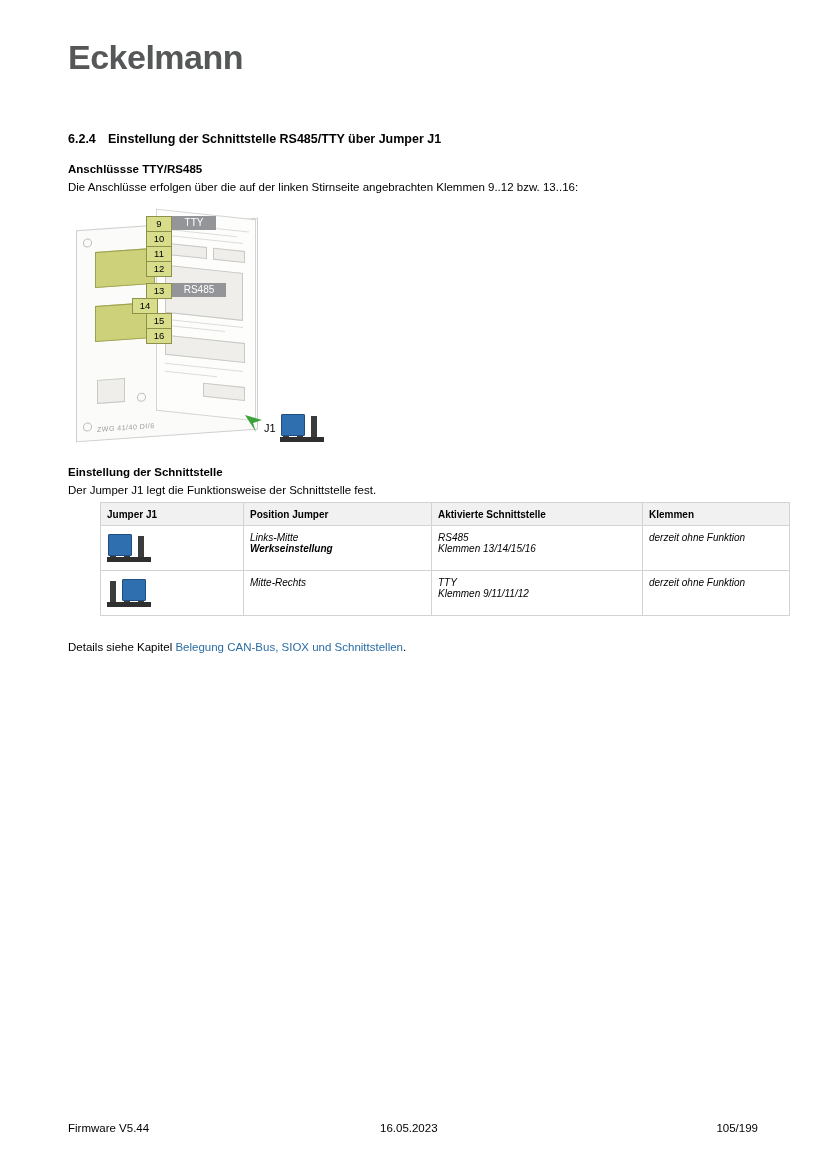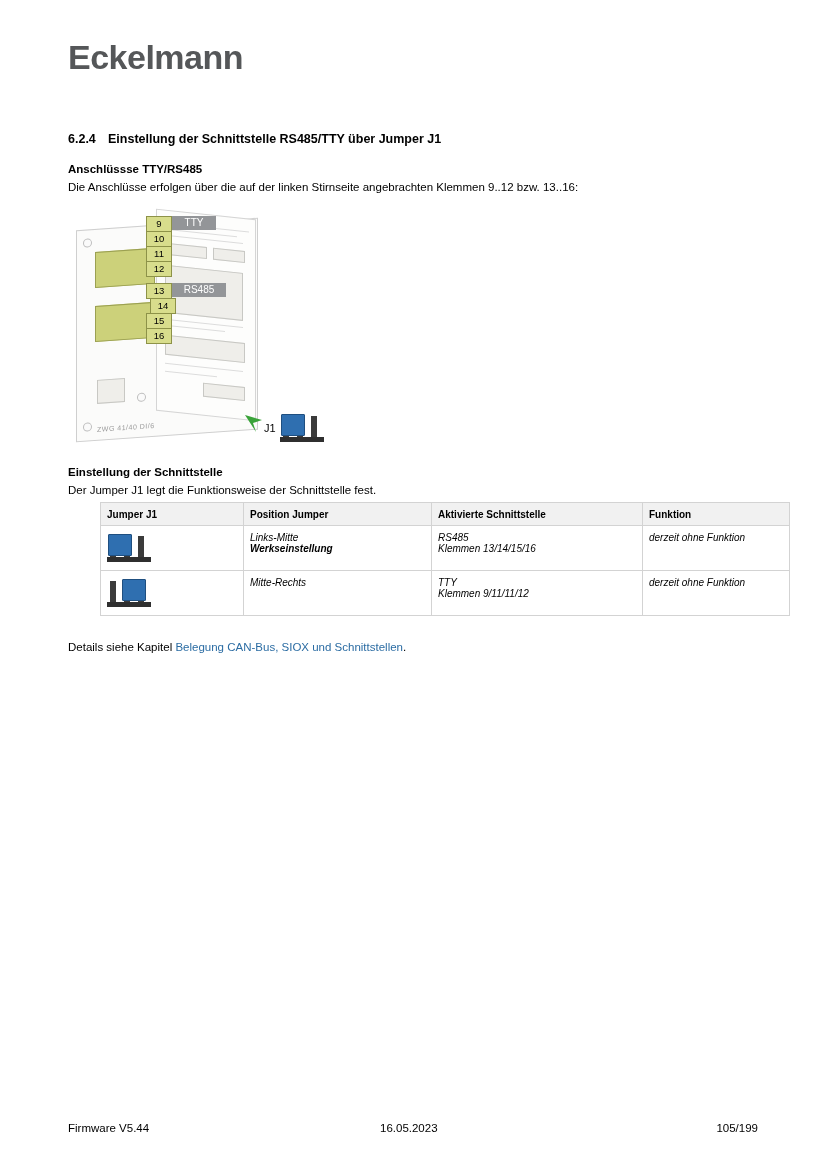--- a/index.html
+++ b/index.html
@@ -289,21 +289,21 @@
       <div class="trace" style="left:8px; top:152px; width:78px; height:1px;"></div>
       <div class="trace" style="left:8px; top:160px; width:52px; height:1px;"></div>
       <div class="chip" style="left:46px; top:168px; width:40px; height:12px;"></div>
     </div>
 
     <div class="term" style="left:78px; top:8px;">9</div>
     <div class="term" style="left:78px; top:23px;">10</div>
     <div class="term" style="left:78px; top:38px;">11</div>
     <div class="term" style="left:78px; top:53px;">12</div>
     <div class="term" style="left:78px; top:75px;">13</div>
-    <div class="term" style="left:82px; top:90px;text-align:center;">14</div>
+    <div class="term" style="left:64px; top:90px;text-align:center;">14</div>
     <div class="term" style="left:78px; top:105px;">15</div>
     <div class="term" style="left:78px; top:120px;">16</div>
 
     <div class="tag" style="left:104px; top:8px; width:34px;">TTY</div>
     <div class="tag" style="left:104px; top:75px; width:44px;">RS485</div>
 
     <svg style="position:absolute; left:176px; top:206px;" width="22" height="22" viewBox="0 0 22 22">
       <polygon points="1,1 18,6 9,9 12,18" fill="#3aa33a"></polygon>
     </svg>
 
@@ -322,21 +322,21 @@
 
   <div class="sub2">Einstellung der Schnittstelle</div>
   <div class="para2">Der Jumper J1 legt die Funktionsweise der Schnittstelle fest.</div>
 
   <table class="main">
     <thead>
       <tr>
         <th style="width:130px;">Jumper J1</th>
         <th style="width:175px;">Position Jumper</th>
         <th style="width:198px;">Aktivierte Schnittstelle</th>
-        <th>Funktion</th>
+        <th>Klemmen</th>
       </tr>
     </thead>
     <tbody>
       <tr>
         <td class="jumper-cell">
           <div class="jumper">
             <div class="pin p1"></div>
             <div class="pin p2"></div>
             <div class="pin p3"></div>
             <div class="cap left"></div>

